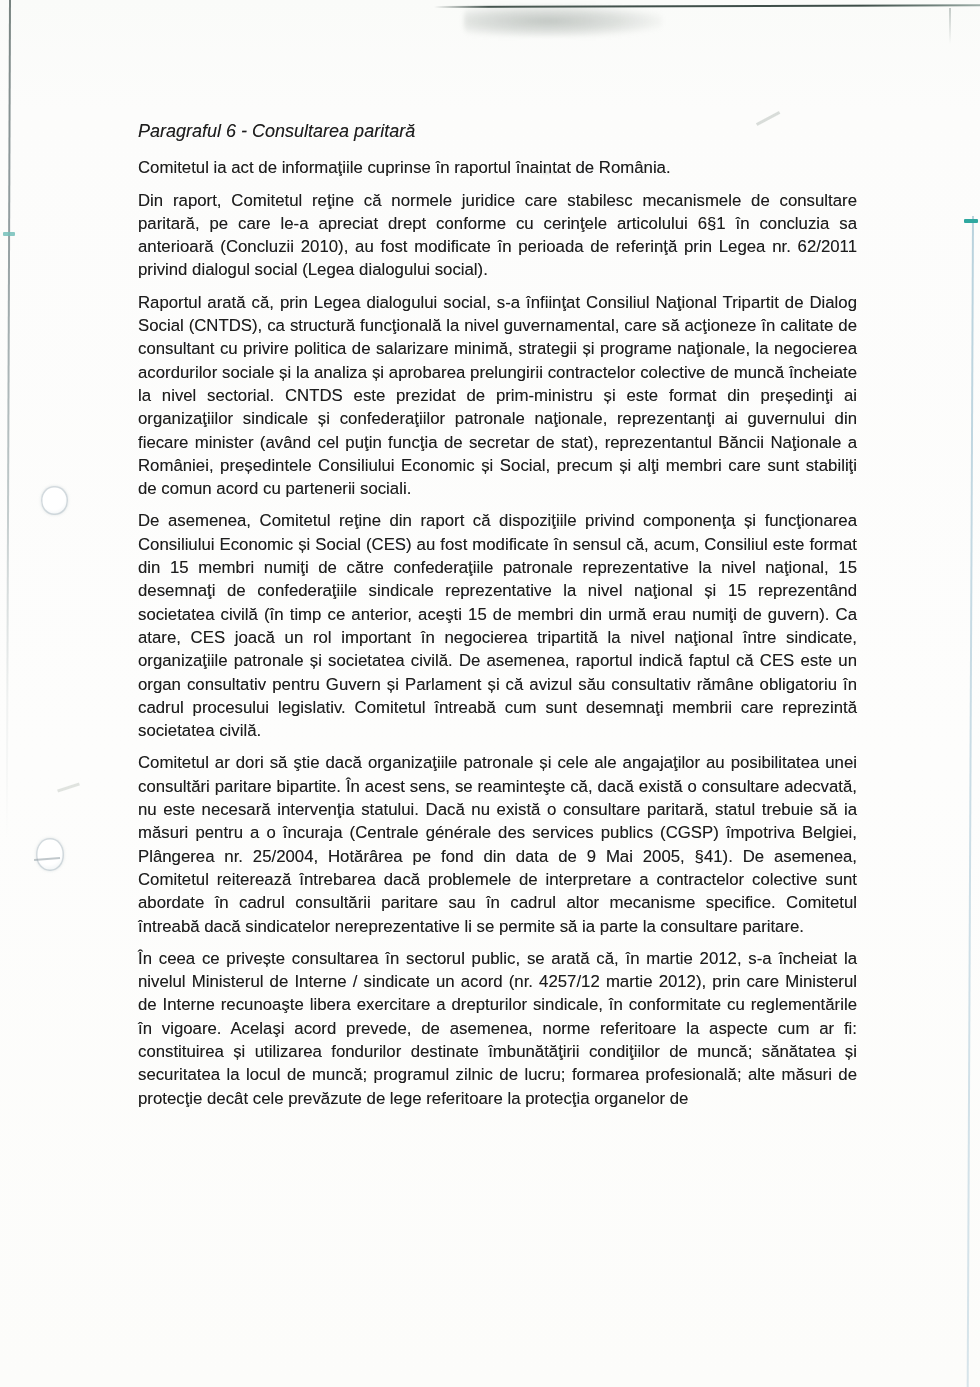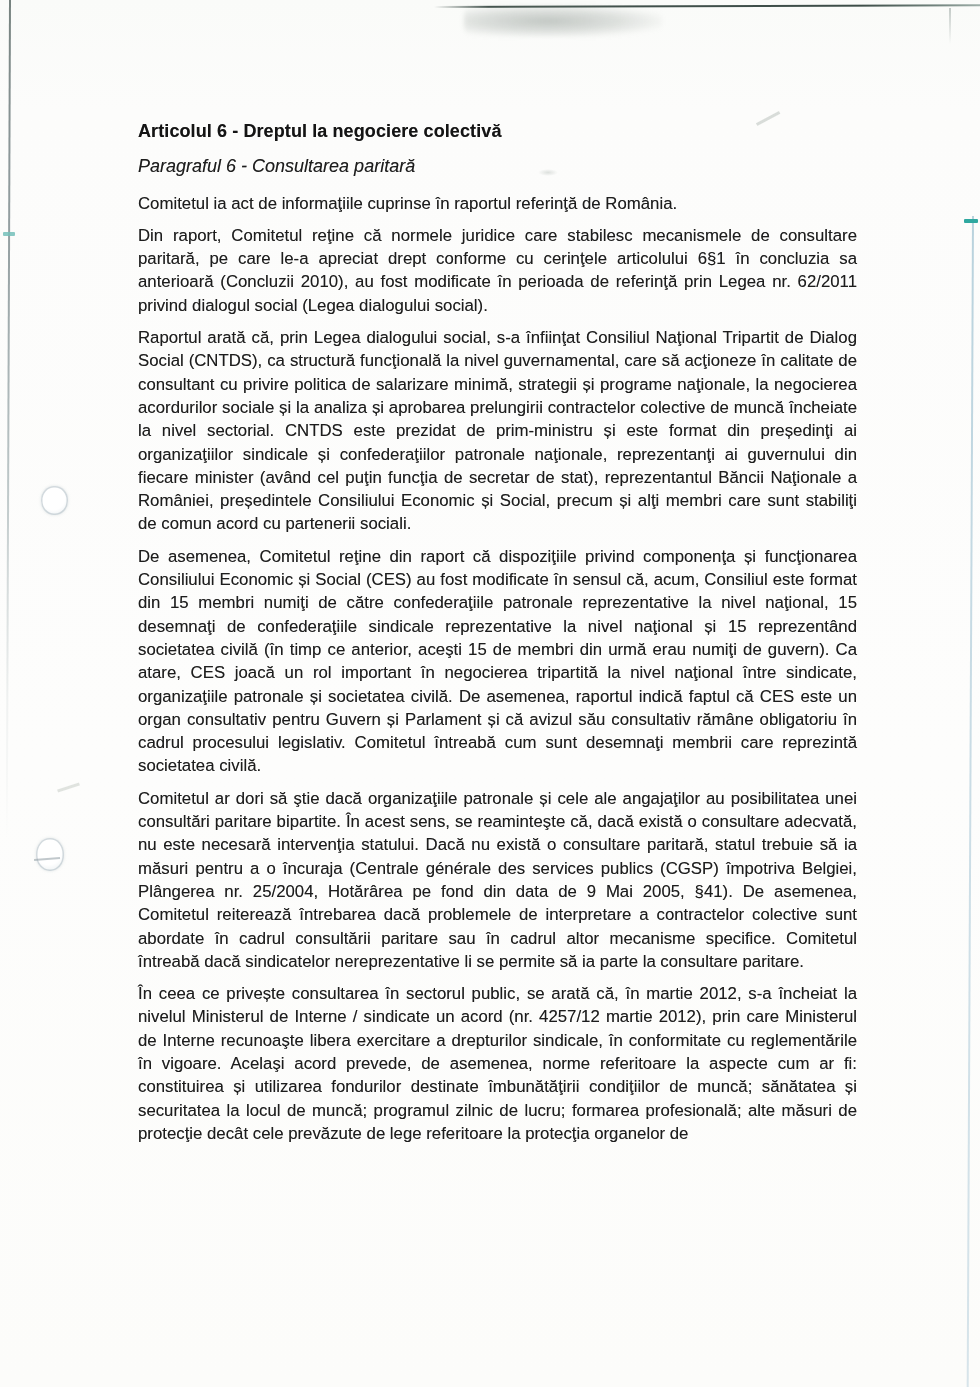--- a/index.html
+++ b/index.html
@@ -152,25 +152,24 @@
   <div class="hole-punch one"></div>
   <div class="hole-punch two">
     <div class="punch-slit"></div>
   </div>
   <div class="smudge a"></div>
   <div class="smudge b"></div>
   <div class="smudge c"></div>
 
   <div class="textblock">
 
-    <h1 class="doc-title">Articolul 6 - Dreptul la negociere colectivă</h1>
 
     <div class="doc-subtitle">Paragraful 6 - Consultarea paritară</div>
 
-    <p class="body-par">Comitetul ia act de informaţiile cuprinse în raportul referinţă de România.</p>
+    <p class="body-par">Comitetul ia act de informaţiile cuprinse în raportul înaintat de România.</p>
 
     <p class="body-par">Din raport, Comitetul reţine că normele juridice care stabilesc mecanismele de consultare paritară, pe care le-a apreciat drept conforme cu cerinţele articolului 6§1 în concluzia sa anterioară (Concluzii 2010), au fost modificate în perioada de referinţă prin Legea nr. 62/2011 privind dialogul social (Legea dialogului social).</p>
 
     <p class="body-par">Raportul arată că, prin Legea dialogului social, s-a înfiinţat Consiliul Naţional Tripartit de Dialog Social (CNTDS), ca structură funcţională la nivel guvernamental, care să acţioneze în calitate de consultant cu privire politica de salarizare minimă, strategii și programe naţionale, la negocierea acordurilor sociale și la analiza și aprobarea prelungirii contractelor colective de muncă încheiate la nivel sectorial. CNTDS este prezidat de prim-ministru și este format din președinţi ai organizaţiilor sindicale și confederaţiilor patronale naţionale, reprezentanţi ai guvernului din fiecare minister (având cel puţin funcţia de secretar de stat), reprezentantul Băncii Naţionale a României, președintele Consiliului Economic și Social, precum și alţi membri care sunt stabiliţi de comun acord cu partenerii sociali.</p>
 
     <p class="body-par">De asemenea, Comitetul reţine din raport că dispoziţiile privind componenţa și funcţionarea Consiliului Economic și Social (CES) au fost modificate în sensul că, acum, Consiliul este format din 15 membri numiţi de către confederaţiile patronale reprezentative la nivel naţional, 15 desemnaţi de confederaţiile sindicale reprezentative la nivel naţional și 15 reprezentând societatea civilă (în timp ce anterior, aceşti 15 de membri din urmă erau numiţi de guvern). Ca atare, CES joacă un rol important în negocierea tripartită la nivel naţional între sindicate, organizaţiile patronale și societatea civilă. De asemenea, raportul indică faptul că CES este un organ consultativ pentru Guvern și Parlament și că avizul său consultativ rămâne obligatoriu în cadrul procesului legislativ. Comitetul întreabă cum sunt desemnaţi membrii care reprezintă societatea civilă.</p>
 
     <p class="body-par"><span>Comitetul ar dori să ştie dacă organizaţiile patronale și cele ale angajaţilor au posibilitatea unei consultări paritare bipartite. În acest sens, se reaminteşte că, dacă există o consultare adecvată, nu este necesară intervenţia statului. Dacă nu există o consultare paritară, statul trebuie să ia măsuri pentru a o încuraja (</span><span class="seg-italic">Centrale générale des services publics</span><span> (CGSP) împotriva Belgiei, Plângerea nr. 25/2004, Hotărârea pe fond din data de 9 Mai 2005, §41). De asemenea, Comitetul reiterează întrebarea dacă problemele de interpretare a contractelor colective sunt abordate în cadrul consultării paritare sau în cadrul altor mecanisme specifice. Comitetul întreabă dacă sindicatelor nereprezentative li se permite să ia parte la consultare paritare.</span></p>
 
     <p class="body-par">În ceea ce privește consultarea în sectorul public, se arată că, în martie 2012, s-a încheiat la nivelul Ministerul de Interne / sindicate un acord (nr. 4257/12 martie 2012), prin care Ministerul de Interne recunoaşte libera exercitare a drepturilor sindicale, în conformitate cu reglementările în vigoare. Acelaşi acord prevede, de asemenea, norme referitoare la aspecte cum ar fi: constituirea și utilizarea fondurilor destinate îmbunătăţirii condiţiilor de muncă; sănătatea și securitatea la locul de muncă; programul zilnic de lucru; formarea profesională; alte măsuri de protecţie decât cele prevăzute de lege referitoare la protecţia organelor de</p>

